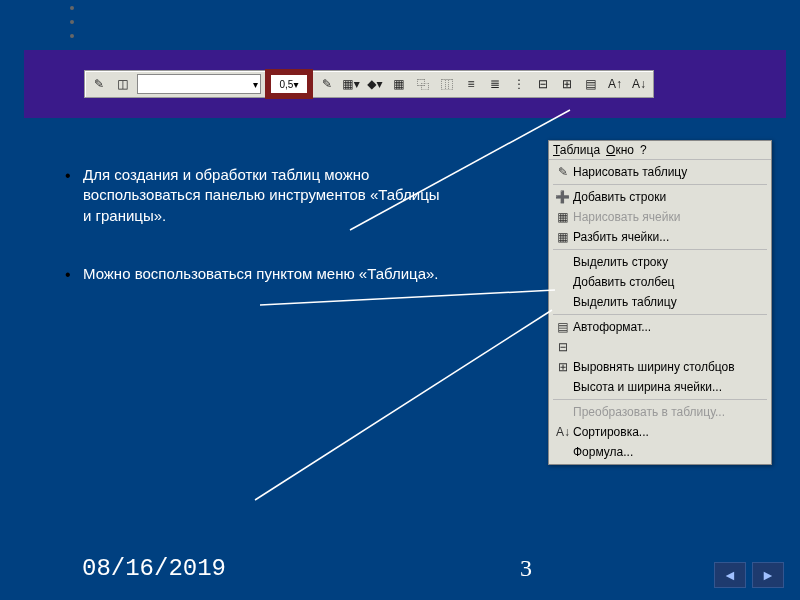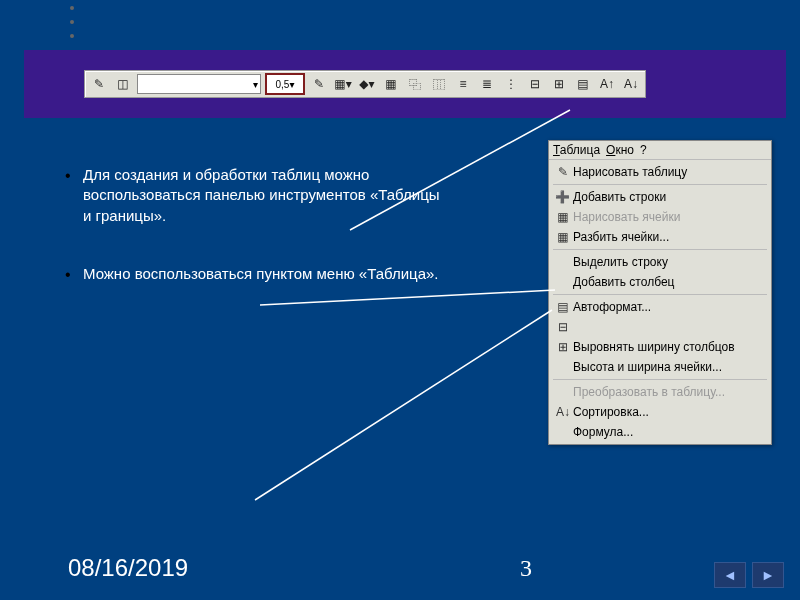--- a/index.html
+++ b/index.html
@@ -64,21 +64,21 @@
     display:flex;
     align-items:center;
     justify-content:flex-end;
     font-size:10px;
     padding-right:2px;
   }
   .tb-sel2 {
     width: 36px;
     height: 18px;
     background: #fff;
-    border: 2px solid #7f1d1d;
+    border: 6px solid #7f1d1d;
     margin: 0 2px;
     display:flex;
     align-items:center;
     justify-content:center;
     font-size:10px;
   }
   .content {
     position: absolute;
     top: 165px;
     left: 65px;
@@ -135,23 +135,23 @@
   .menu-item.disabled { color: #999; }
   .menu-sep {
     height: 1px;
     background: #bbb;
     margin: 2px 4px;
   }
   .und { text-decoration: underline; text-decoration-thickness:1px;}
   .date {
     position: absolute;
     bottom: 18px;
-    left: 68px;
+    left: 82px;
     color: #fff;
-    font-family: Liberation Sans, sans-serif;
+    font-family: Liberation Mono, monospace;
     font-size: 24px;
   }
   .pagenum {
     position: absolute;
     bottom: 18px;
     left: 520px;
     color: #fff;
     font-family: "Times New Roman", serif;
     font-size: 24px;
   }
@@ -241,20 +241,24 @@
       </div>
     <div class="menu-sep"></div>
     <div class="menu-item">
         <span class="ic"></span>
         <span>Выделить строку</span>
       </div>
     <div class="menu-item">
         <span class="ic"></span>
         <span>Добавить столбец</span>
       </div>
+    <div class="menu-item">
+        <span class="ic"></span>
+        <span>Выделить таблицу</span>
+      </div>
     <div class="menu-sep"></div>
     <div class="menu-item">
         <span class="ic">▤</span>
         <span>Автоформат...</span>
       </div>
     <div class="menu-item">
         <span class="ic">⊟</span>
       </div>
     <div class="menu-item">
         <span class="ic">⊞</span>

